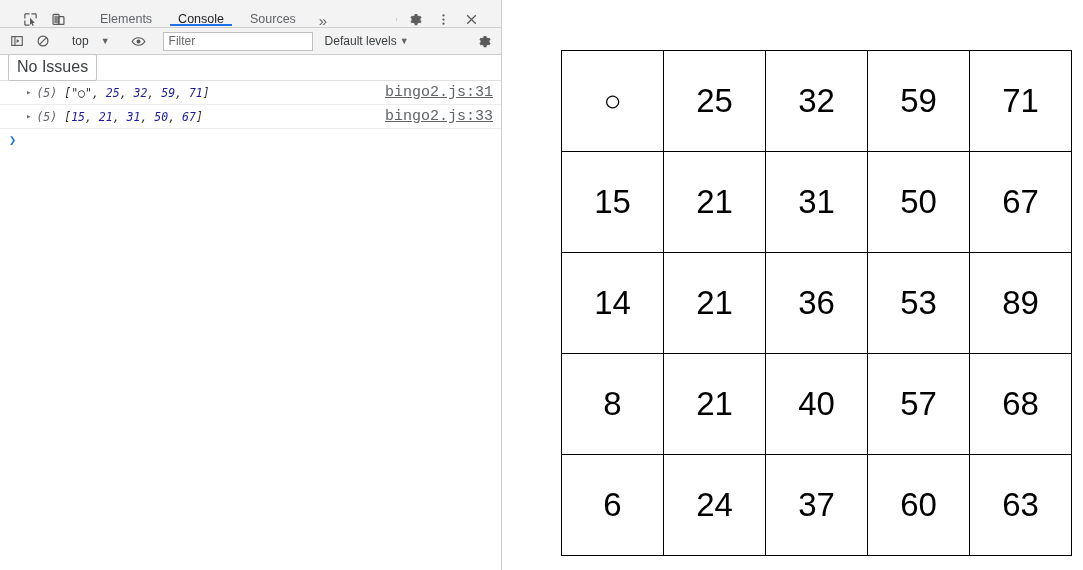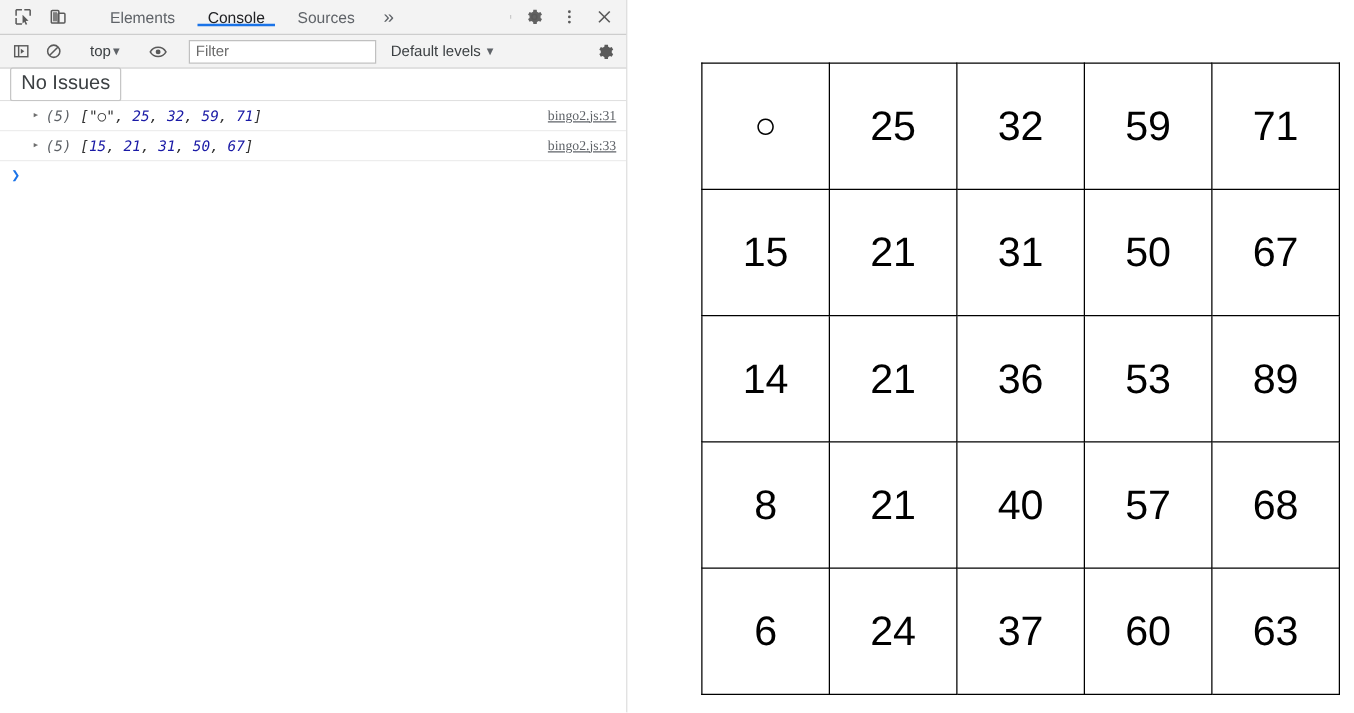--- a/index.html
+++ b/index.html
@@ -34,22 +34,22 @@
     flex: 0 0 502px;
   }
 
   
   .dt-tabbar {
     height: 28px;
     min-height: 28px;
     background: #f3f3f3;
     border-bottom: 1px solid #cdcdcd;
     display: flex;
-    align-items: center;
-    padding: 0;
+    align-items: flex-start;
+    padding: 12px;
   }
   .tb-icon-btn {
     width: 28px;
     display: flex;
     align-items: center;
     justify-content: center;
     cursor: pointer;
     color: #5a5a5a;
   }
   .tb-icon-btn:first-child { margin-left: 4px; }
@@ -117,21 +117,21 @@
     height: 26px;
     display: flex;
     align-items: center;
     justify-content: center;
     cursor: pointer;
     color: #5a5a5a;
   }
   .ctx-select {
     display: flex;
     align-items: center;
-    gap: 0;
+    gap: 12px;
     font-size: 12px;
     color: #3c4043;
     padding: 0 7px;
     cursor: pointer;
     white-space: nowrap;
   }
   .caret {
     font-size: 9px;
     color: #5f6368;
     line-height: 1;
@@ -225,22 +225,22 @@
     color: #303030;
     white-space: pre;
     font-family: "DejaVu Sans Mono", monospace;
   }
   .arr-body .num { color: #1a1aa6; }
   .arr-body .str { color: #303030; }
   .arr-body .punc { color: #303030; }
   .src-link {
     color: #5f6368;
     text-decoration: underline;
-    font-family: Liberation Serif, serif;
-    font-size: 11px;
+    font-family: Liberation Mono, monospace;
+    font-size: 15px;
     cursor: pointer;
     white-space: nowrap;
     flex: 0 0 auto;
   }
   .prompt-row {
     display: flex;
     align-items: center;
     min-height: 22px;
     padding-left: 9px;
   }

